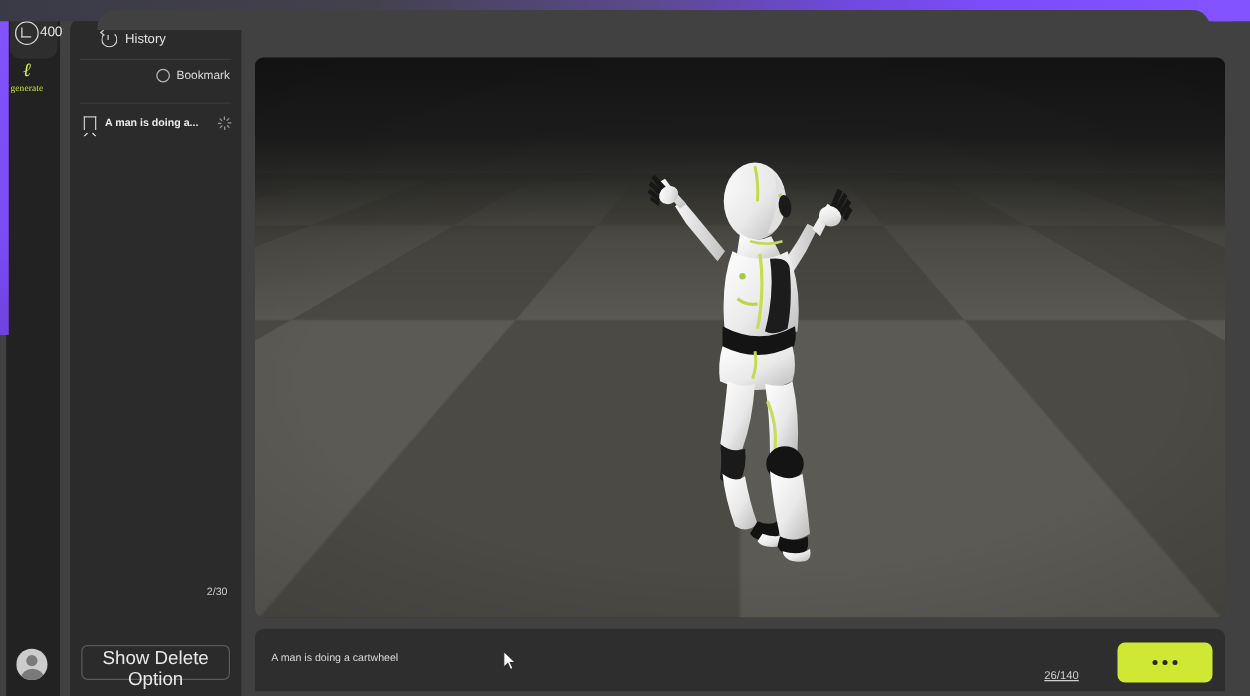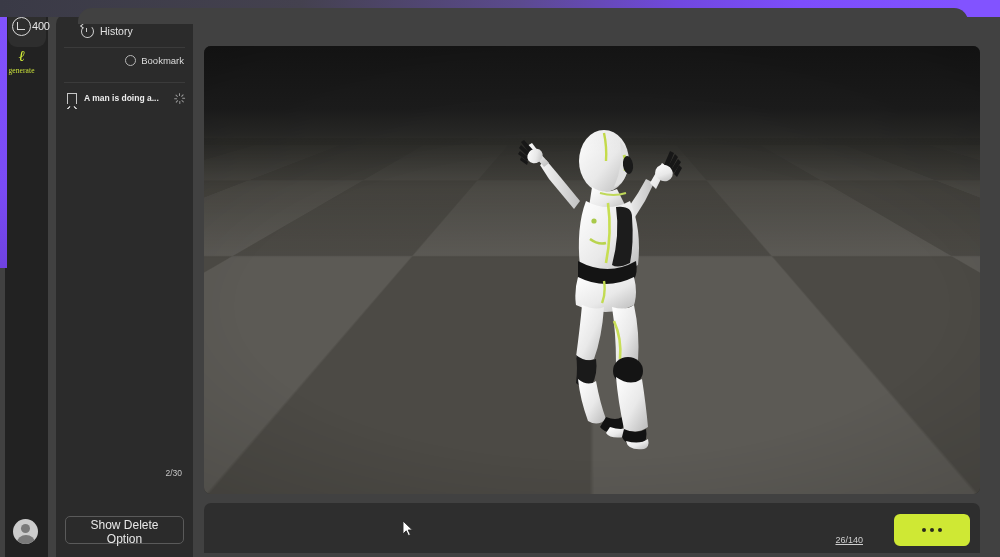--- a/index.html
+++ b/index.html
@@ -265,21 +265,21 @@
     color: #c8c8c8;
   }
   .delete-btn {
     position: absolute;
     left: 9px; bottom: 13px;
     width: 119px; height: 28px;
     border: 1px solid #5a5a5a;
     border-radius: 5px;
     background: transparent;
     color: #e8e8e8;
-    font-size: 12px;
+    font-size: 15px;
     font-family: "Liberation Sans", sans-serif;
     cursor: pointer;
   }
 
   
   .viewport {
     position: absolute;
     left: 204px; top: 46px;
     width: 776px; height: 448px;
     border-radius: 7px;
@@ -503,20 +503,21 @@
       <ellipse cx="124" cy="250" rx="15" ry="14" fill="#141414"></ellipse>
       <path d="M112,256 q14,10 26,2 q4,26 6,48 q-12,8 -24,2 q-6,-28 -8,-52 Z" fill="url(#wh)"></path>
       <path d="M120,308 q12,6 22,0 q2,12 -4,14 q-16,4 -20,-6 Z" fill="#121212"></path>
       <path d="M122,320 q14,4 22,-2 q2,8 -4,10 q-16,2 -18,-8 Z" fill="url(#wh)"></path>
     </svg>
 
     <div class="vignette"></div>
   </div>
 
   <div class="prompt-bar">
+    <input class="prompt-input" type="text" value="A man is doing a cartwheel" style="">
     <div class="char-count">26/140</div>
     <button class="submit-btn">
       <span></span>
       <span></span>
       <span></span>
     </button>
   </div>
 
   <svg class="cursor" width="12" height="18" viewBox="0 0 12 18">
     <path d="M1,1 L1,14 L4.2,10.8 L6.4,15.6 L8.4,14.7 L6.2,10 L10.4,10 Z" fill="#ffffff" stroke="#2a2a2a" stroke-width="0.9"></path>

